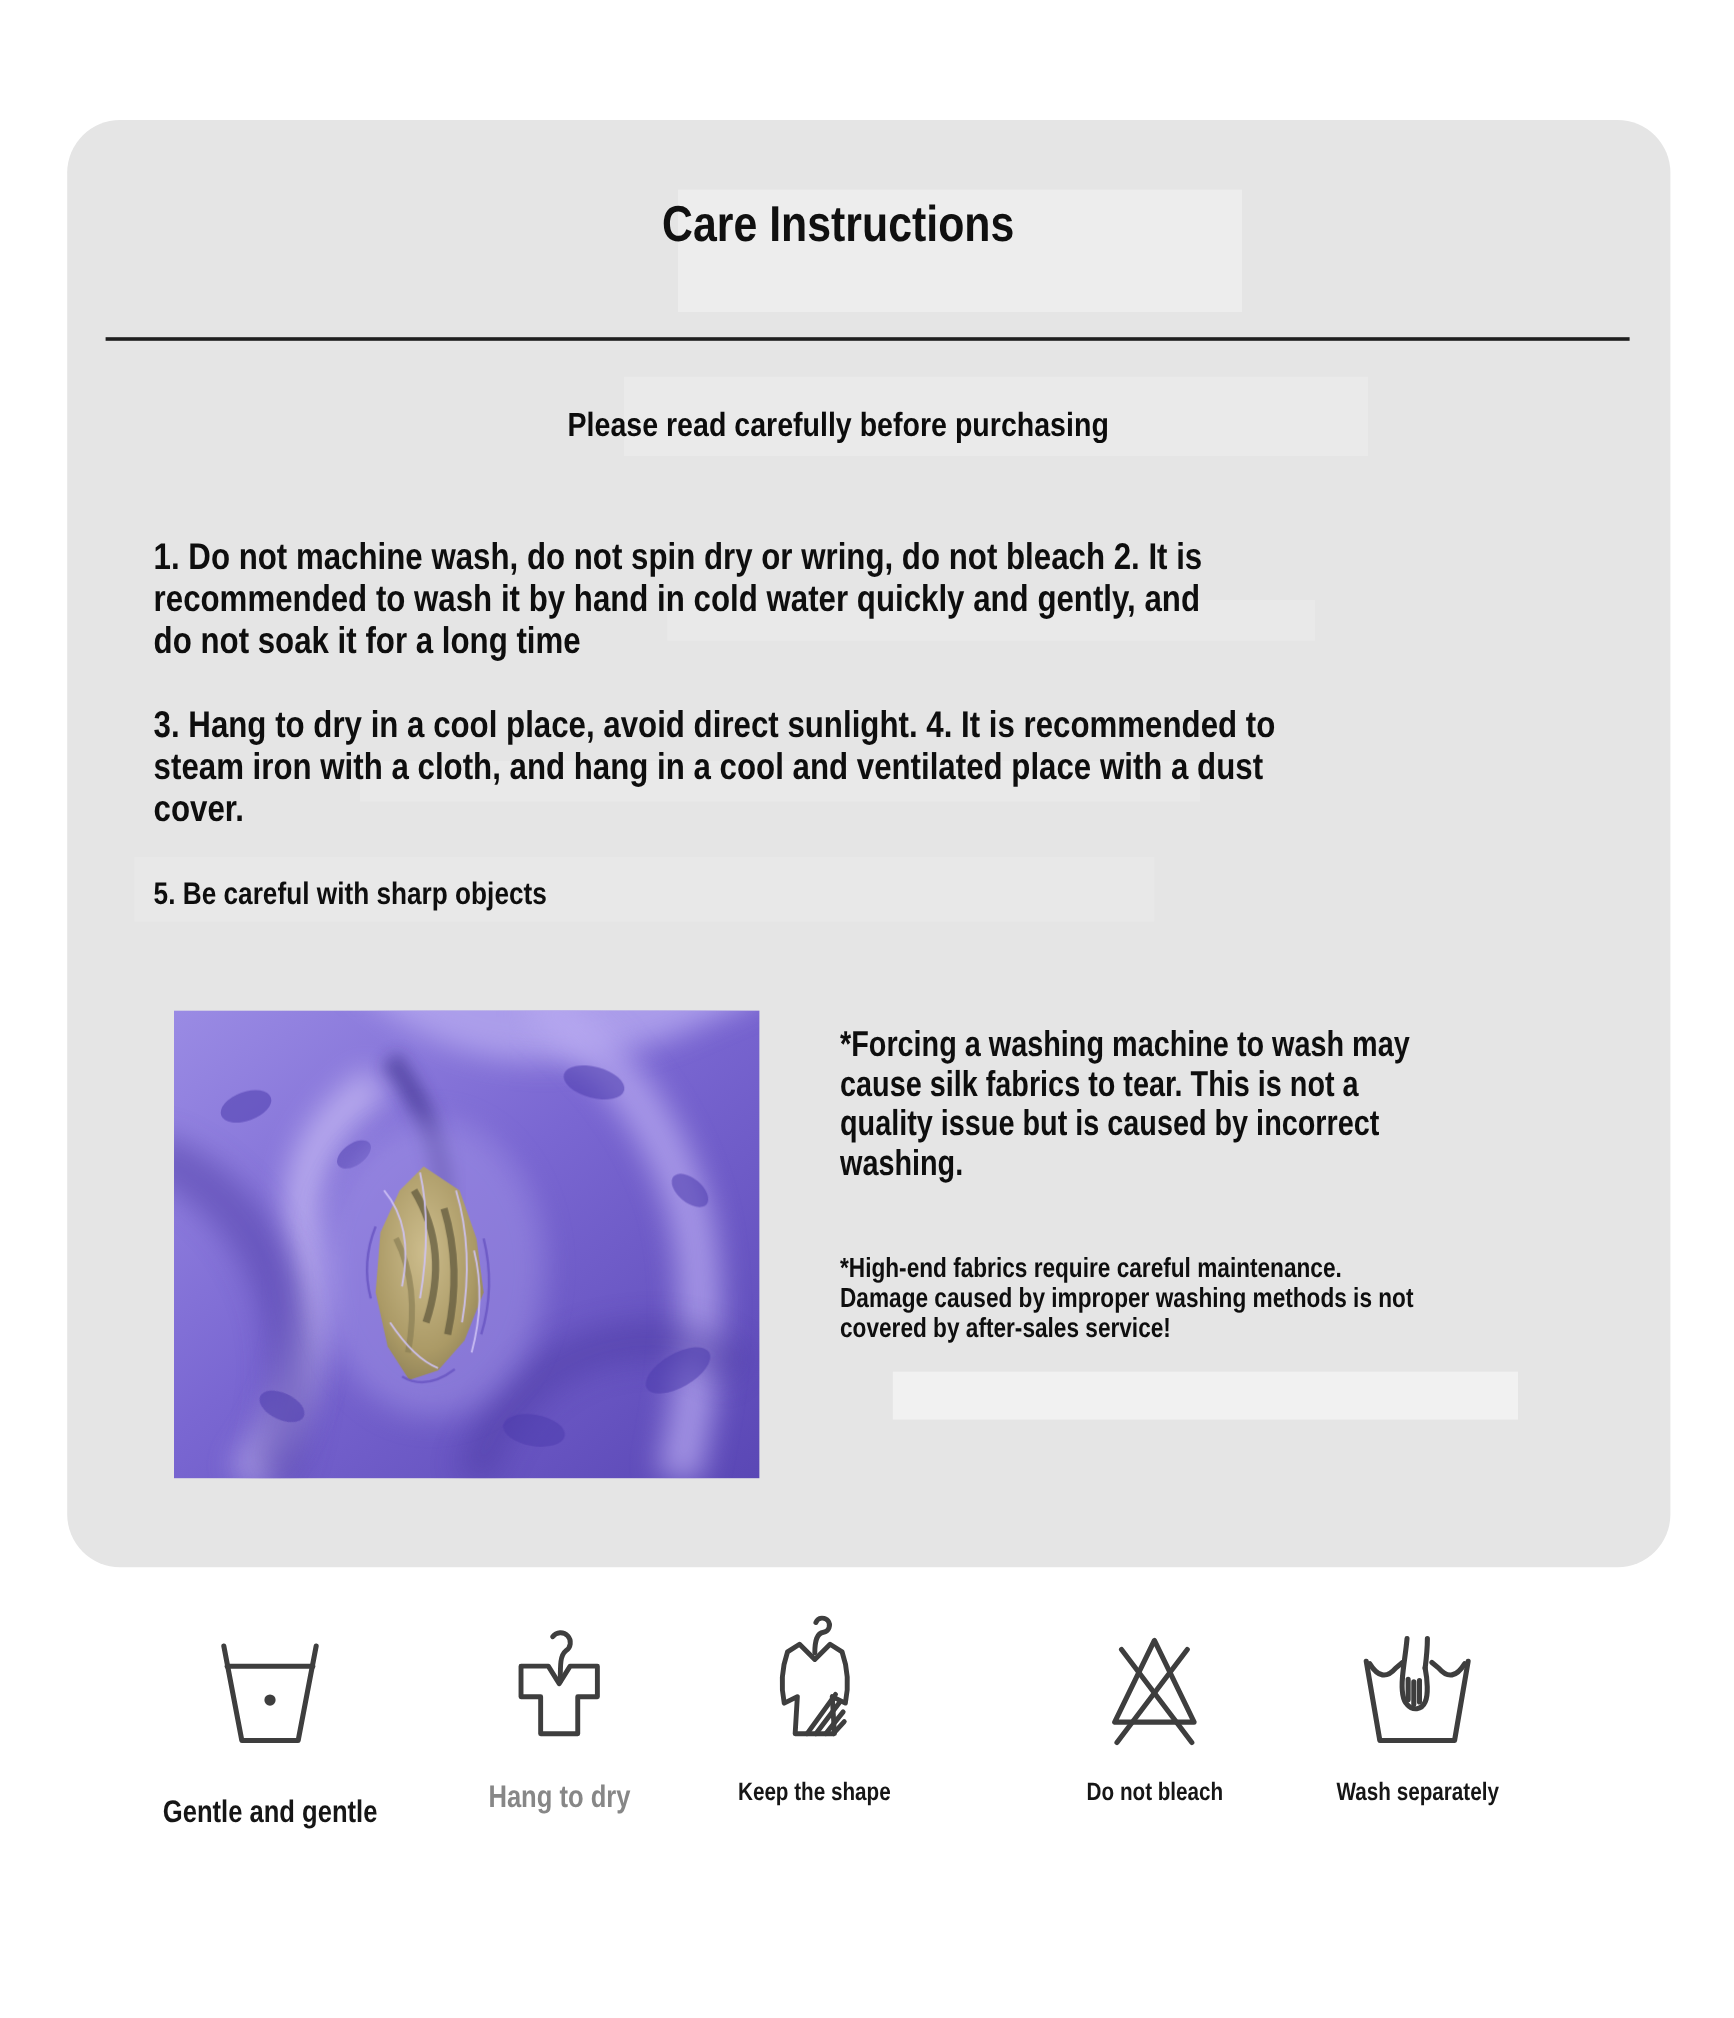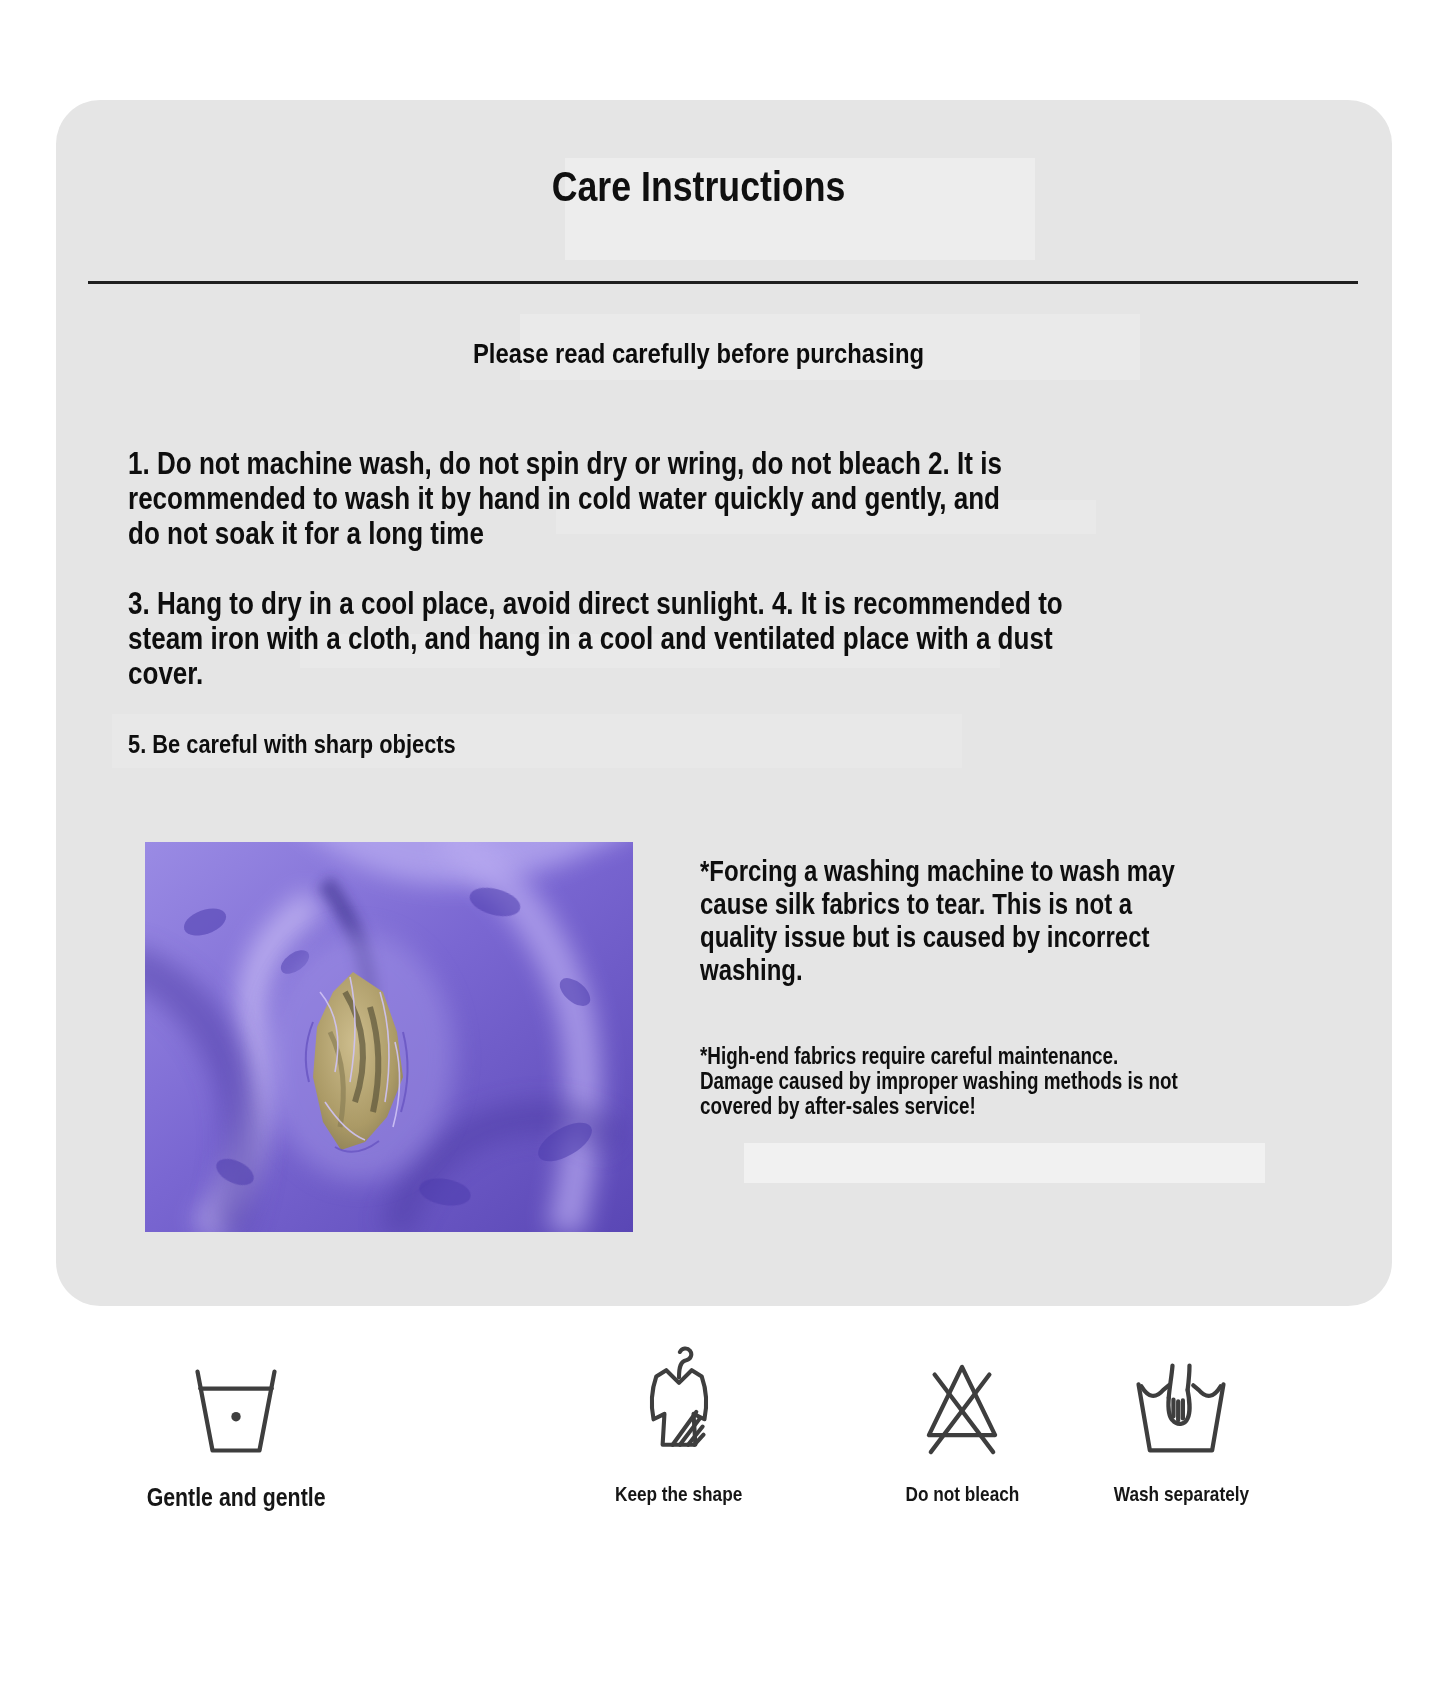--- a/index.html
+++ b/index.html
@@ -49,21 +49,21 @@
   .warn-secondary {
     position:absolute; left:700px; top:1044px; color:var(--text,#0e0e0e); font-weight:bold;
     font-size:23px; line-height:25px; white-space:pre-line;
     transform:scaleX(.82); transform-origin:0 0;
   }
 
   .symbol-cell {
     position:absolute; top:1338px; width:224px;
     display:flex; flex-direction:column; align-items:center;
   }
-  .cell-1 { left:124px; }  .cell-2 { left:354px; }  .cell-3 { left:567px; }
+  .cell-1 { left:113px;gap:12px; }  .cell-2 { left:354px; }  .cell-3 { left:567px; }
   .cell-4 { left:850px; }  .cell-5 { left:1069px; }
   .symbol-icon-box { height:120px; display:flex; align-items:flex-end; justify-content:center; }
   .symbol-icon-box svg { display:block; }
   .symbol-label {
     margin-top:24px; font-weight:bold; color:#161616; white-space:nowrap;
     transform:scaleX(.82);
   }
   .label-big   { font-size:26px; }
   .label-small { font-size:21px; }
   .label-muted { color:var(--muted_label,#878787); }
@@ -158,20 +158,31 @@
         <g class="icon-stroke">
           <path d="M14 6 L30 90 L80 90 L96 6"></path>
           <path d="M17 24 L93 24"></path>
         </g>
         <circle cx="55" cy="54" r="5" fill="var(--icon_stroke,#3e3e3e)"></circle>
       </svg>
     </div>
     <div class="symbol-label label-big">Gentle and gentle</div>
   </div>
 
+  <div class="symbol-cell cell-2">
+    <div class="symbol-icon-box">
+      <svg width="100" height="110" viewBox="0 0 110 120">
+        <g class="icon-stroke">
+          <path d="M56 58 C56 42 56 34 61 30 A9 9 0 1 0 49 17"></path>
+          <path d="M20 44 H45 L55 60 L65 44 H90 V72 H72 V106 H38 V72 H20 Z"></path>
+        </g>
+      </svg>
+    </div>
+    <div class="symbol-label label-big label-muted">Hang to dry</div>
+  </div>
 
   <div class="symbol-cell cell-3">
     <div class="symbol-icon-box">
       <svg width="100" height="112" viewBox="0 0 110 122">
         <g class="icon-stroke">
           <path d="M55 34 C55 22 57 16 63 15 A6.5 6.5 0 1 0 56 6"></path>
           <path d="M41 26 L55 40 L69 26 L80 33 Q88 56 83 80 L71 74 L73 108 H37 L39 74 L27 80 Q22 56 30 33 Z"></path>
           <path d="M48 108 L74 72 M56 108 L78 79 M65 108 L81 88 M72 108 L82 97"></path>
         </g>
       </svg>

